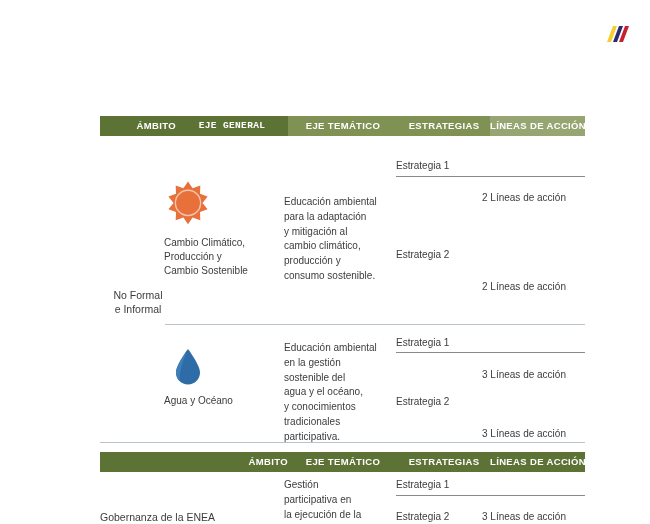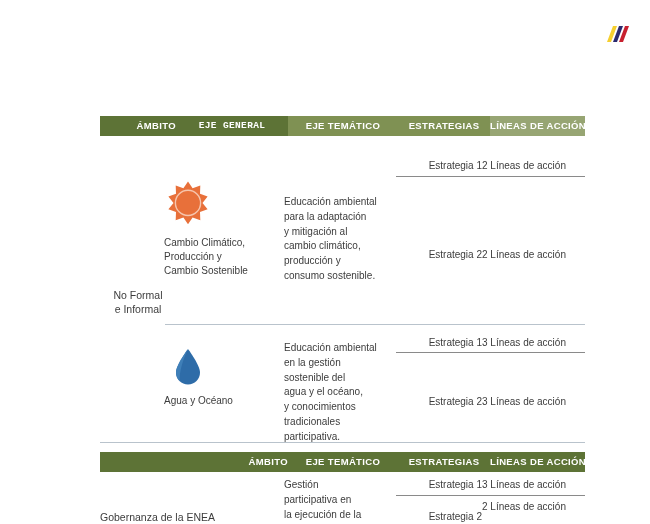--- a/index.html
+++ b/index.html
@@ -81,22 +81,22 @@
 
   
   .body-area {
     position: relative;
     width: 485px;
   }
 
   .col-ambito    { position: absolute; left: 0px;   width: 76px; }
   .col-general   { position: absolute; left: 64px;  width: 118px; }
   .col-tematico  { position: absolute; left: 184px; width: 110px; }
-  .col-estrat    { position: absolute; left: 296px; width: 86px; text-align: right; }
-  .col-lineas    { position: absolute; left: 382px; width: 103px; }
+  .col-estrat    { position: absolute; left: 296px; width: 86px; }
+  .col-lineas    { position: absolute; left: 382px; width: 103px; margin-top: 32px; }
 
   .ambito-text {
     font-size: 10.5px;
     line-height: 14px;
     color: #3c3c3c;
   }
   .axis-title {
     font-size: 10px;
     line-height: 14px;
     color: #3c3c3c;

